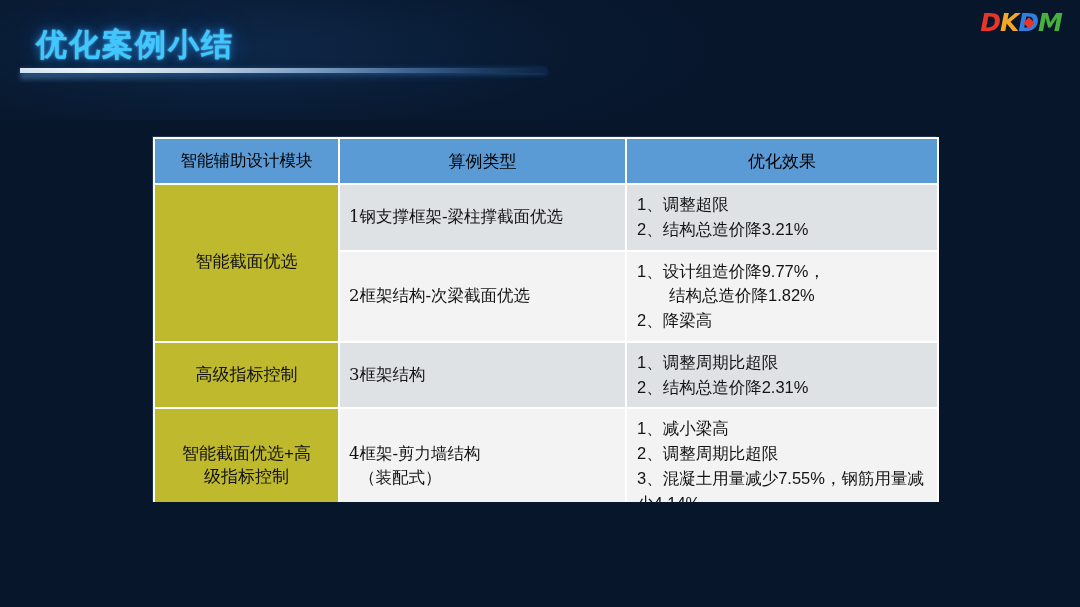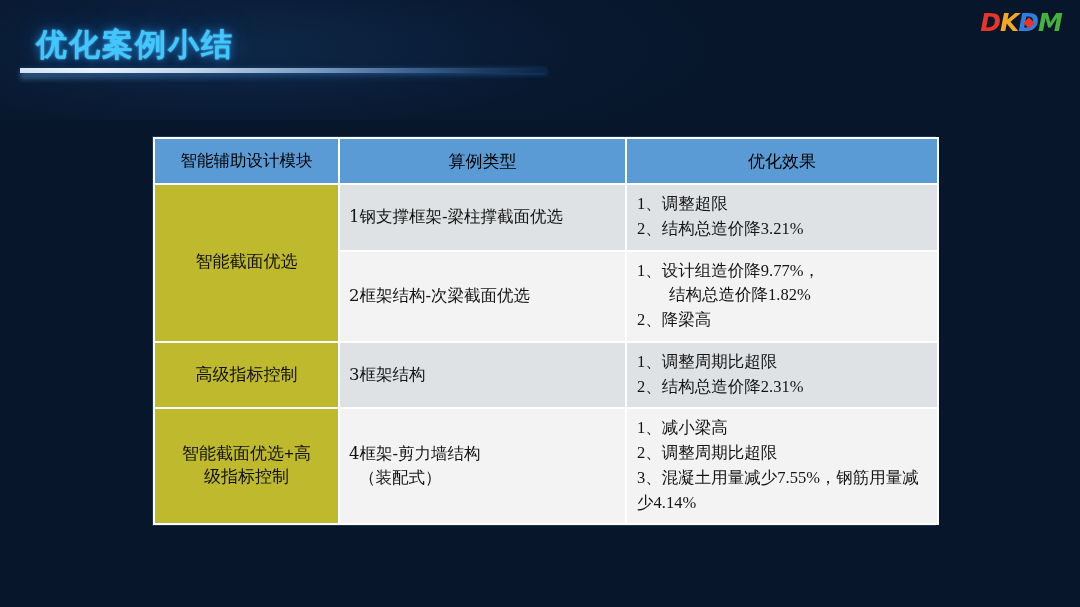--- a/index.html
+++ b/index.html
@@ -11,21 +11,21 @@
   }
 
   body {
     font-family: "Liberation Sans", "DejaVu Sans", sans-serif;
     background: #07162b;
   }
 
   #slide {
     position: relative;
     width: 1080px;
-    height: 607px;
+    height: 502px;
     background:
       radial-gradient(ellipse 900px 420px at 50% 8%, rgba(22,48,84,0.55) 0%, rgba(12,28,52,0.25) 45%, rgba(7,22,43,0) 72%),
       linear-gradient(180deg, #08182f 0%, #071629 35%, #061424 70%, #071navy 100%),
       #07162b;
     overflow: hidden;
   }
 
   
   #slide::before {
     content:"";
@@ -158,21 +158,21 @@
     font-family: "DejaVu Serif", "Liberation Serif", serif;
     vertical-align: top;
   }
 
   
   td.effect {
     padding: 7px 8px 8px 10px;
     font-size: 16.5px;
     color: #141414;
     line-height: 1.5;
-    font-family: Liberation Serif, serif;
+    font-family: Liberation Sans, sans-serif;
     vertical-align: top;
   }
 
   
   tr.r-odd td.case, tr.r-odd td.effect { background: #dfe2e4; }
   tr.r-even td.case, tr.r-even td.effect { background: #f3f3f3; margin-top: 32px; }
 
   .eff-line { white-space: nowrap; }
   .eff-sub  { display:block; padding-left: 32px; white-space: nowrap; }
   .eff-wrap { white-space: normal; }

